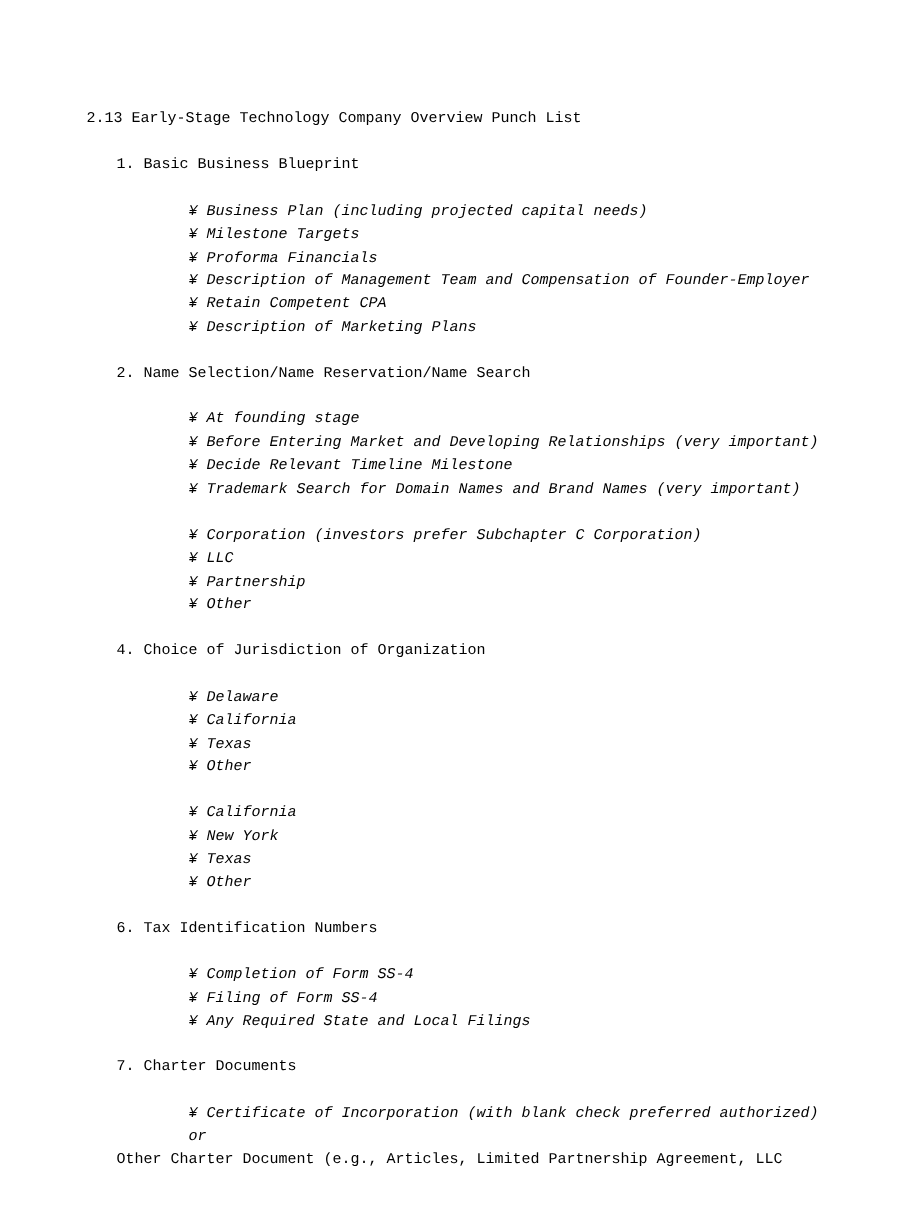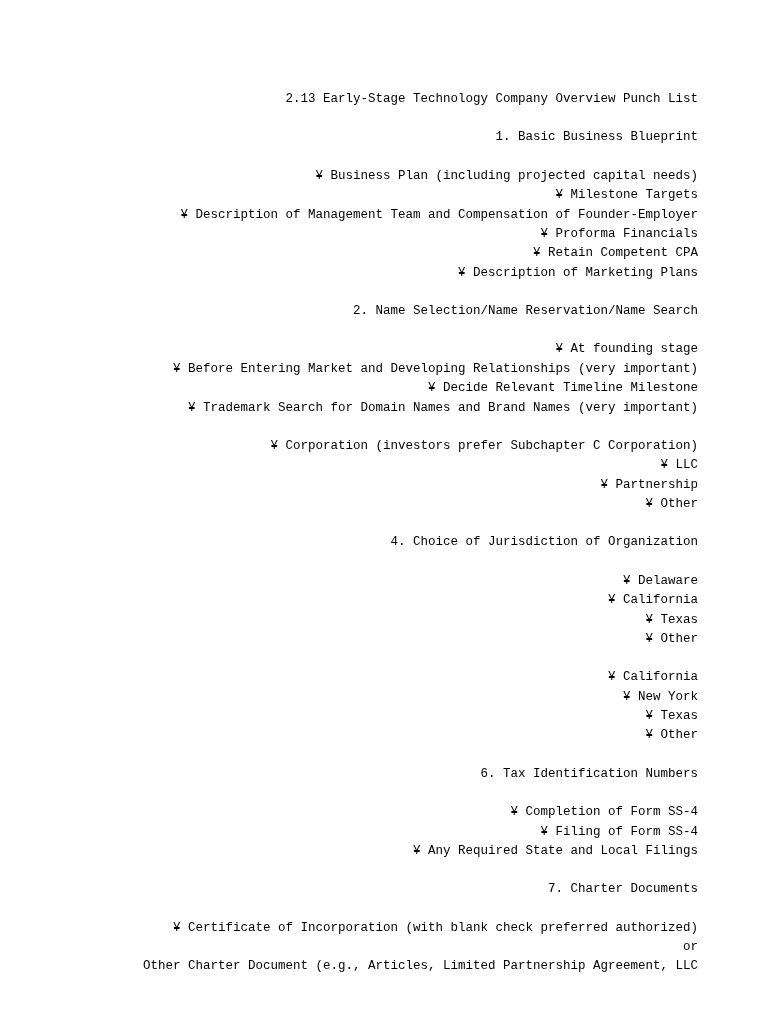--- a/index.html
+++ b/index.html
@@ -1,19 +1,18 @@
 <!DOCTYPE html>
 <html><head>
   <meta charset="utf-8">
   <style>
     * {
       margin: 0;
       padding: 0;
       box-sizing: border-box;
-      text-align: right;
     }
     body {
       width: 770px;
       height: 1024px;
       background: #ffffff;
       font-family: "Courier New", Courier, monospace;
       font-size: 12.5px;
       line-height: 1.55;
       color: #000000;
       padding: 90px 72px 40px 72px;
@@ -24,36 +23,37 @@
     .section {
       margin-bottom: 19px;
       margin-left: 25px;
     }
     .section-heading {
       margin-bottom: 19px;
     }
     .item {
       padding-left: 60px;
       text-indent: 0;
+      font-style: italic;
     }
     .item-continuation {
       padding-left: 0;
     }
   </style>
 </head>
 <body>
 
 <div class="title">2.13  Early-Stage Technology Company Overview Punch List</div>
 
 <div class="section">
   <div class="section-heading">1. Basic Business Blueprint</div>
   <div class="item">¥ Business Plan (including projected capital needs)</div>
   <div class="item">¥ Milestone Targets</div>
+  <div class="item">¥ Proforma Financials</div>
   <div class="item">¥ Description of Management Team and Compensation of Founder-Employer</div>
-  <div class="item">¥ Proforma Financials</div>
   <div class="item">¥ Retain Competent CPA</div>
   <div class="item">¥ Description of Marketing Plans</div>
 </div>
 
 <div class="section">
   <div class="section-heading">2. Name Selection/Name Reservation/Name Search</div>
   <div class="item">¥ At founding stage</div>
   <div class="item">¥ Before Entering Market and Developing Relationships (very important)</div>
   <div class="item">¥ Decide Relevant Timeline Milestone</div>
   <div class="item">¥ Trademark Search for Domain Names and Brand Names (very important)</div>

